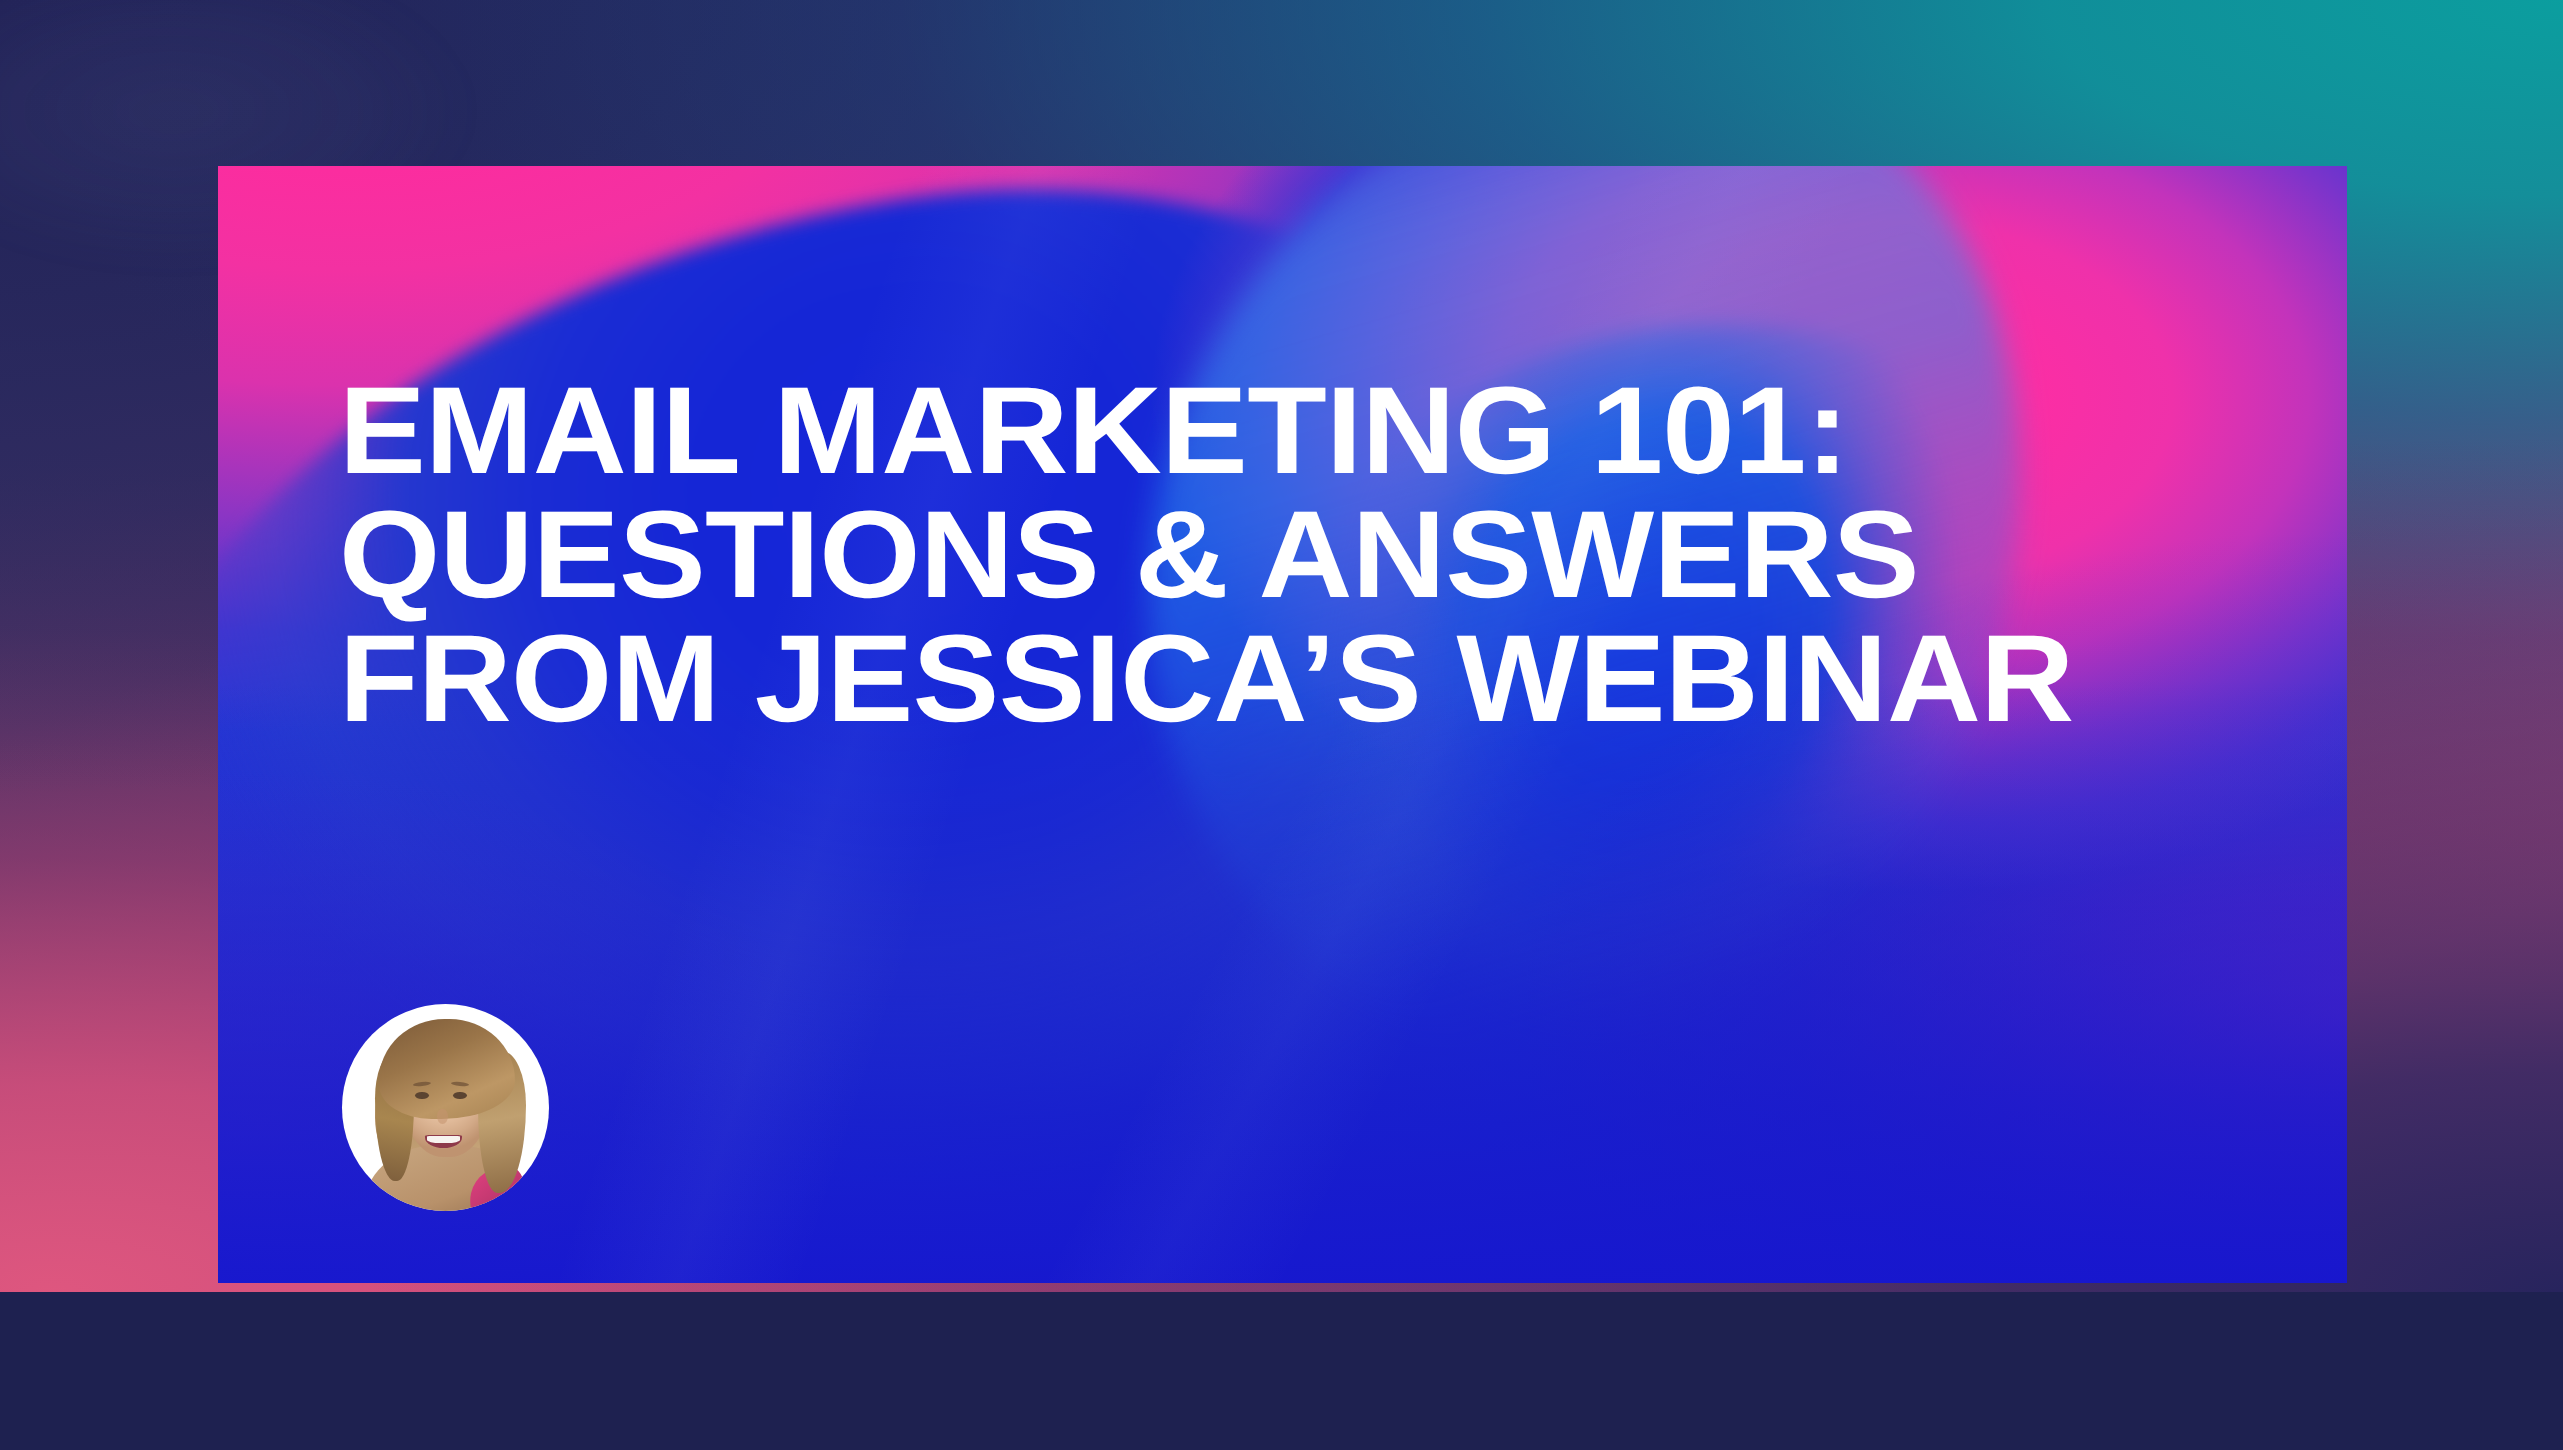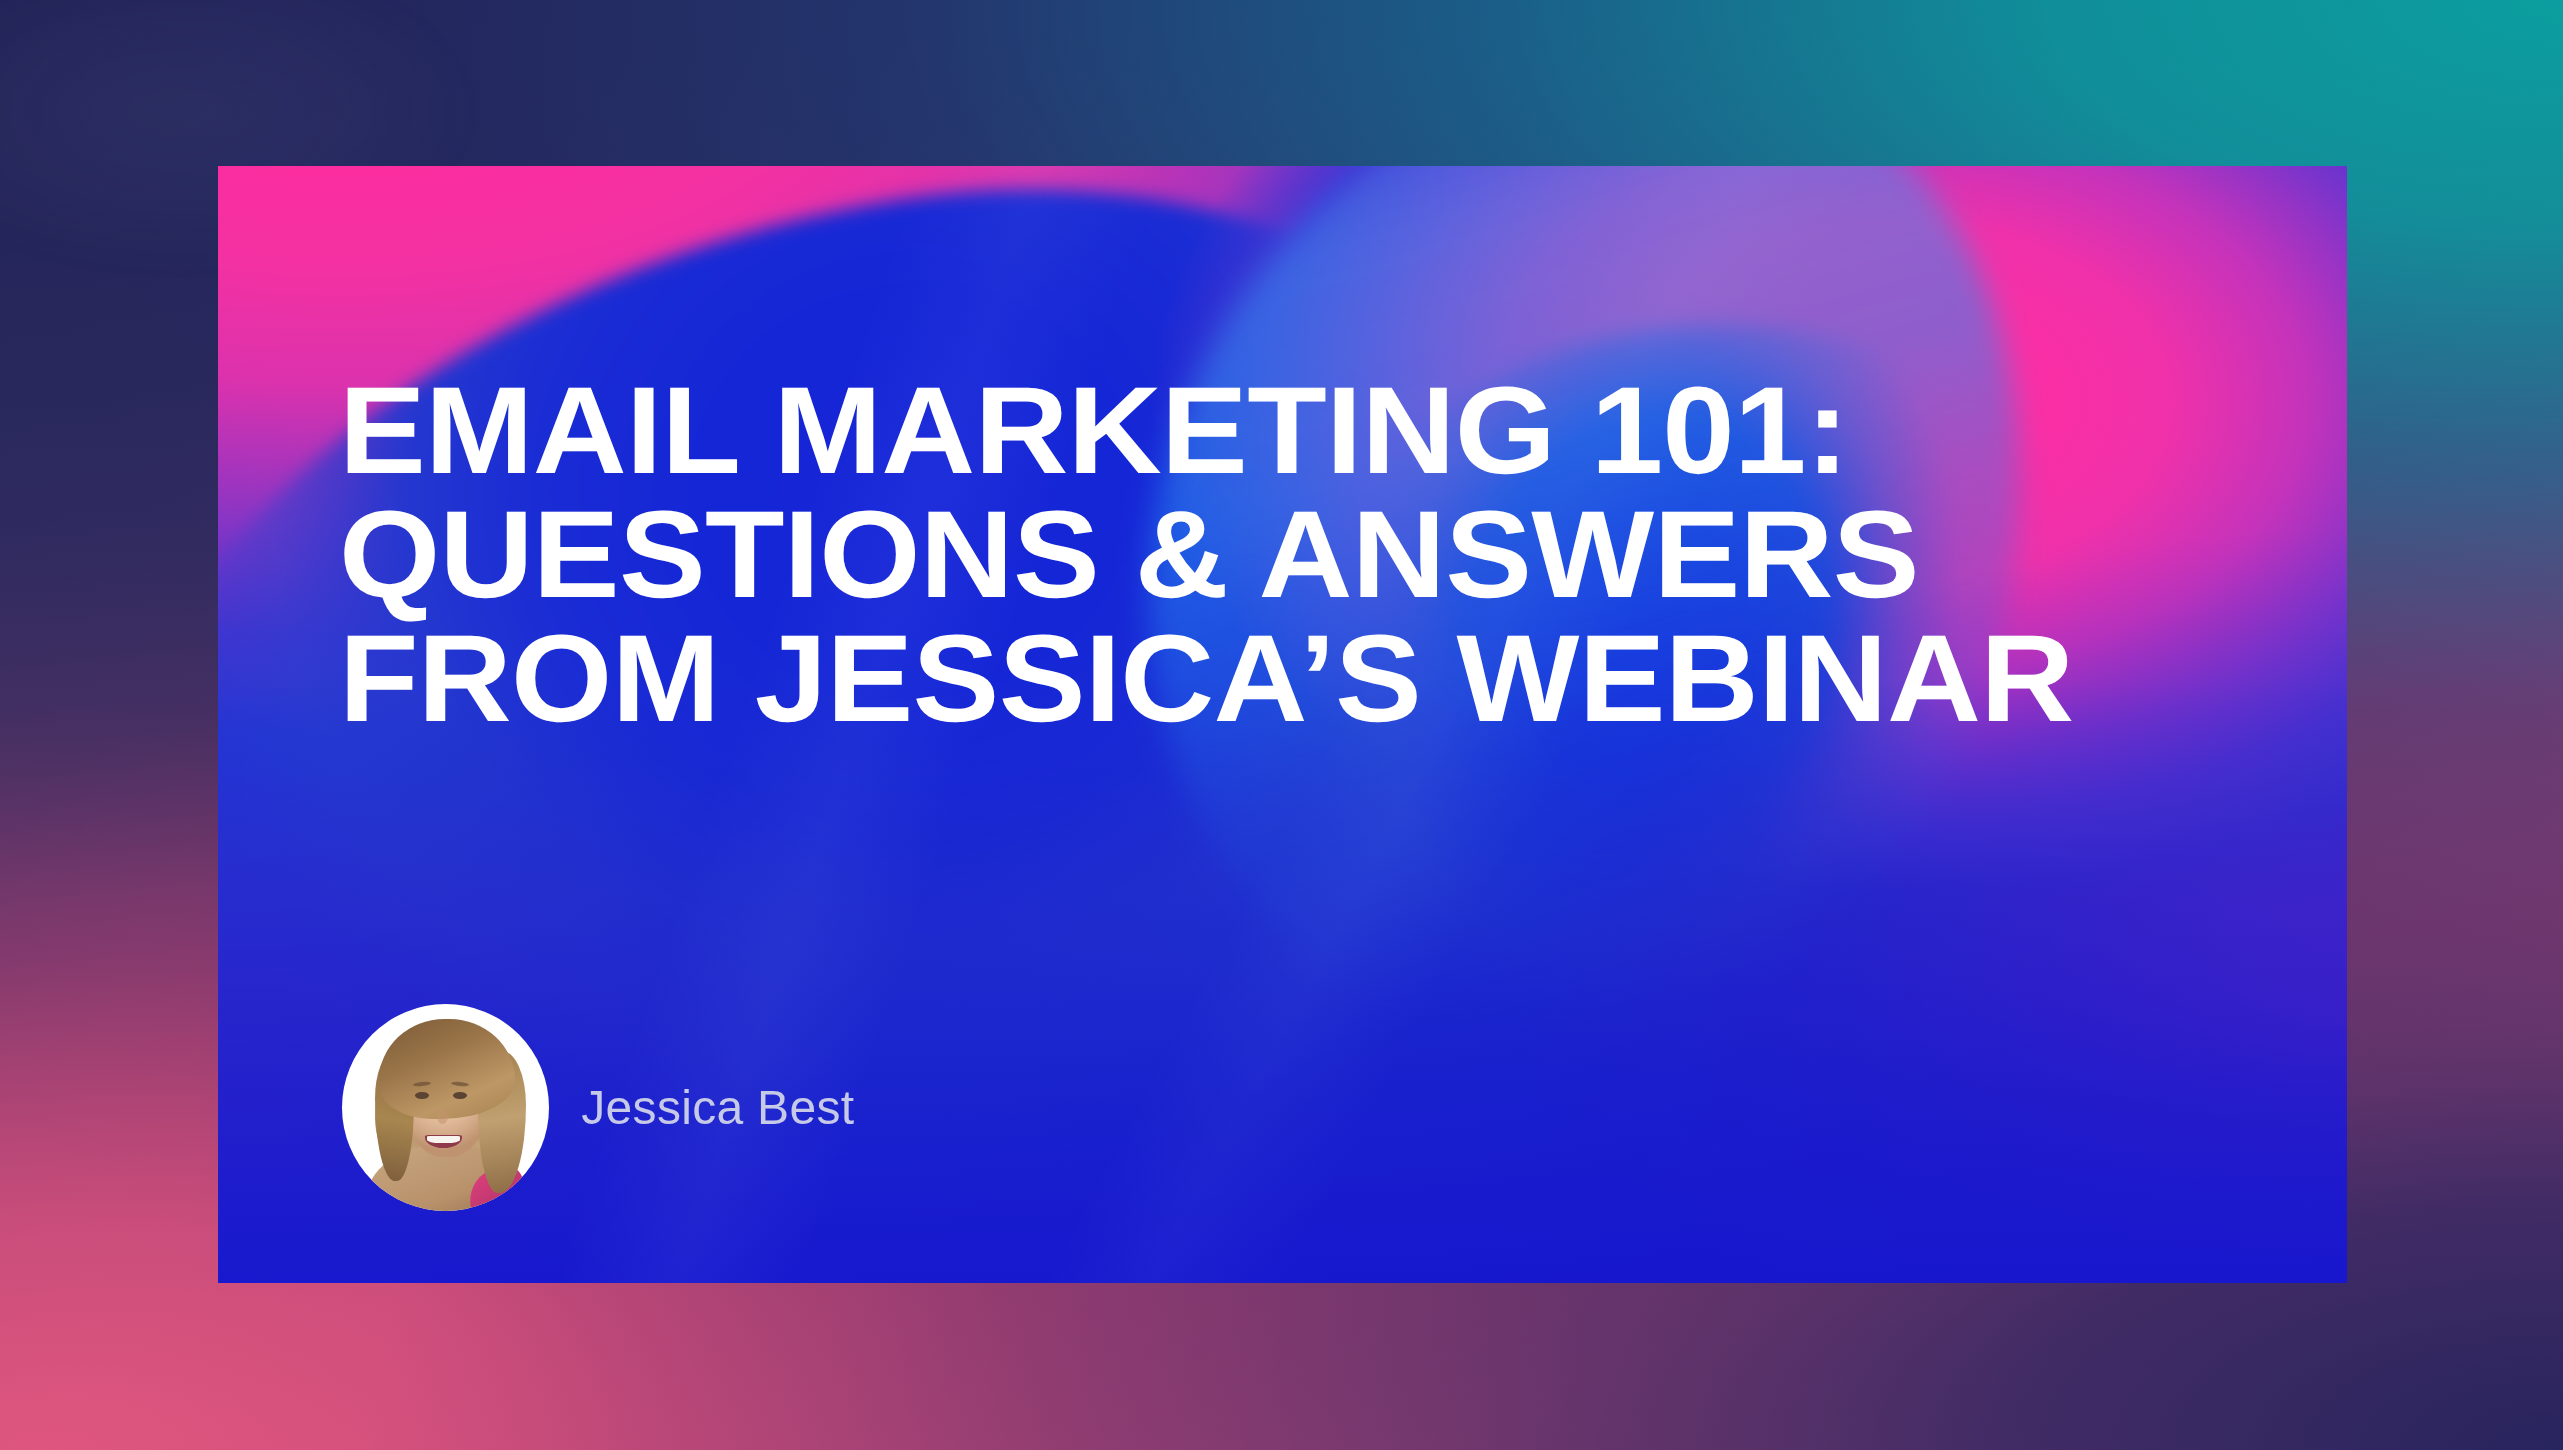--- a/index.html
+++ b/index.html
@@ -11,21 +11,21 @@
     width: 2563px;
     height: 1450px;
     overflow: hidden;
     font-family: "Liberation Sans", "DejaVu Sans", sans-serif;
   }
 
   
   #canvas {
     position: relative;
     width: 2563px;
-    height: 1450px;
+    height: 1292px;
     overflow: hidden;
     background: #222456;
   }
 
   .bg-layer {
     position: absolute;
     inset: 0;
   }
 
   
@@ -427,21 +427,20 @@
           <div class="pt-brow r"></div>
           <div class="pt-eye l"></div>
           <div class="pt-eye r"></div>
           <div class="pt-nose"></div>
           <div class="pt-mouth">
             <div class="pt-teeth"></div>
           </div>
         </div>
 
         <div class="sp-text">
-          <div class="sp-line">Jessica Best</div>
         </div>
 
       </div>
 
     </div>
   </div>
 </div>
 
 
 </body></html>

